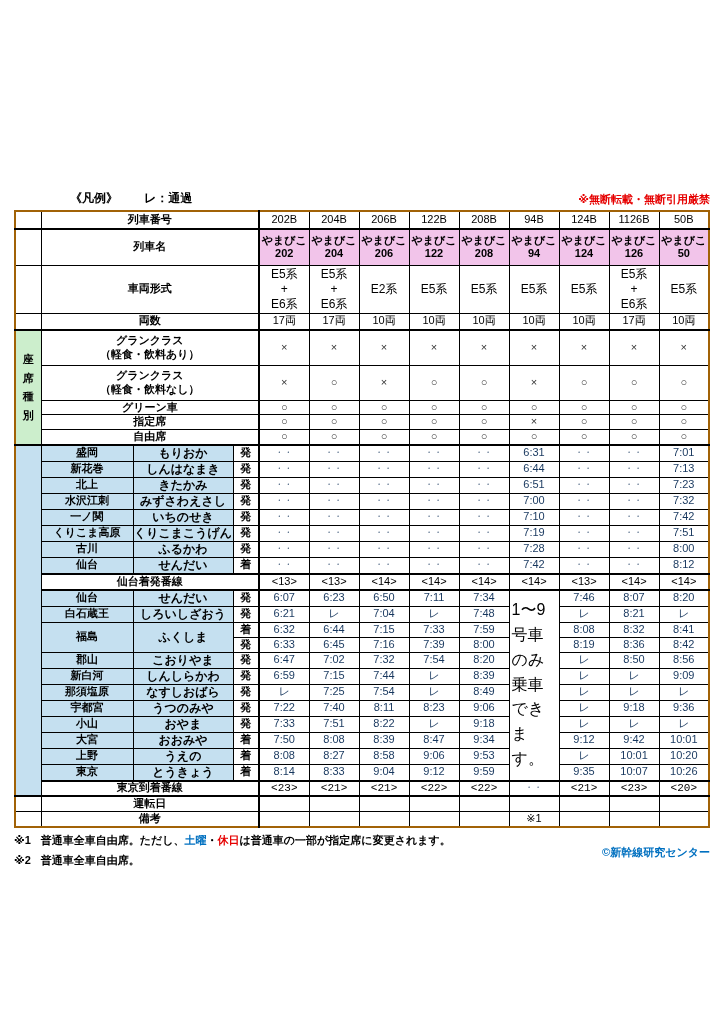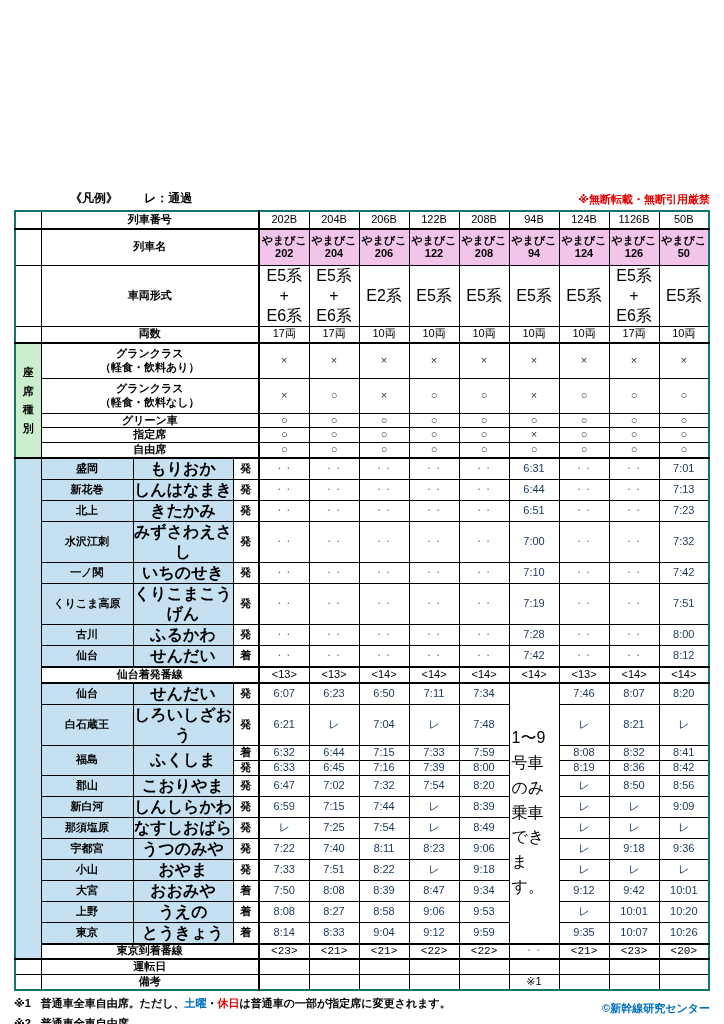--- a/index.html
+++ b/index.html
@@ -7,43 +7,43 @@
     --timec:#17375E; --warnc:#E60000; --linkc:#0070C0;
   }
   *{box-sizing:border-box;}
   body{margin:0;width:724px;height:1024px;background:#ffffff;
        font-family:"Liberation Sans","DejaVu Sans",sans-serif;color:#000;overflow:hidden;}
   .page{padding:190px 14px 0 14px;}
   .titlebar{display:flex;align-items:flex-end;font-size:12px;font-weight:bold;margin-bottom:3px;}
   .legend-label{margin-left:56px;}
   .legend-value{margin-left:26px;}
   .warning{margin-left:auto;color:var(--warnc);font-size:11px;}
-  table{border-collapse:collapse;table-layout:fixed;width:696px;border:2px solid #0f766e;}
+  table{border-collapse:collapse;table-layout:fixed;width:696px;border:2px solid #a16207;}
   td{border:1px solid #000;text-align:center;vertical-align:middle;
      font-size:11px;padding:0;overflow:hidden;line-height:1.25;}
   td.pre{white-space:pre-line;}
   td.lbl{font-weight:bold;}
   td.br2{border-right-width:2px;}
   tr.tt td{border-top-width:2px;}
   td.pink{background:var(--pink);font-weight:bold;}
   td.green{background:var(--green);}
   td.blue{background:var(--blue);}
   td.b{font-weight:bold;}
-  td.fs10{font-size:16px;}
+  td.fs10{font-size:12px;}
   td.time{color:var(--timec);}
   td.dots{color:var(--timec);font-size:8px;letter-spacing:1px;}
   td.seat{color:#333;}
   td.note{font-size:16px;text-align:left;padding:1px 2px;line-height:1.55;white-space:pre-line;}
   td.vert{white-space:pre-line;font-weight:bold;line-height:1.7;}
   .notes{margin-top:5px;font-size:11px;font-weight:bold;position:relative;}
   .note-line{margin-bottom:5px;}
   .note-id{margin-right:10px;}
   .c-blue{color:var(--linkc);}
   .c-red{color:var(--warnc);}
-  .copyright{position:absolute;right:0;top:5px;color:var(--linkc);}
+  .copyright{position:absolute;right:0;top:12px;color:var(--linkc);}
 </style>
 </head>
 <body>
 
 <div class="page">
   <div class="titlebar">
     <span class="legend-label">《凡例》</span>
     <span class="legend-value">レ：通過</span>
     <span class="warning">※無断転載・無断引用厳禁</span>
   </div>

